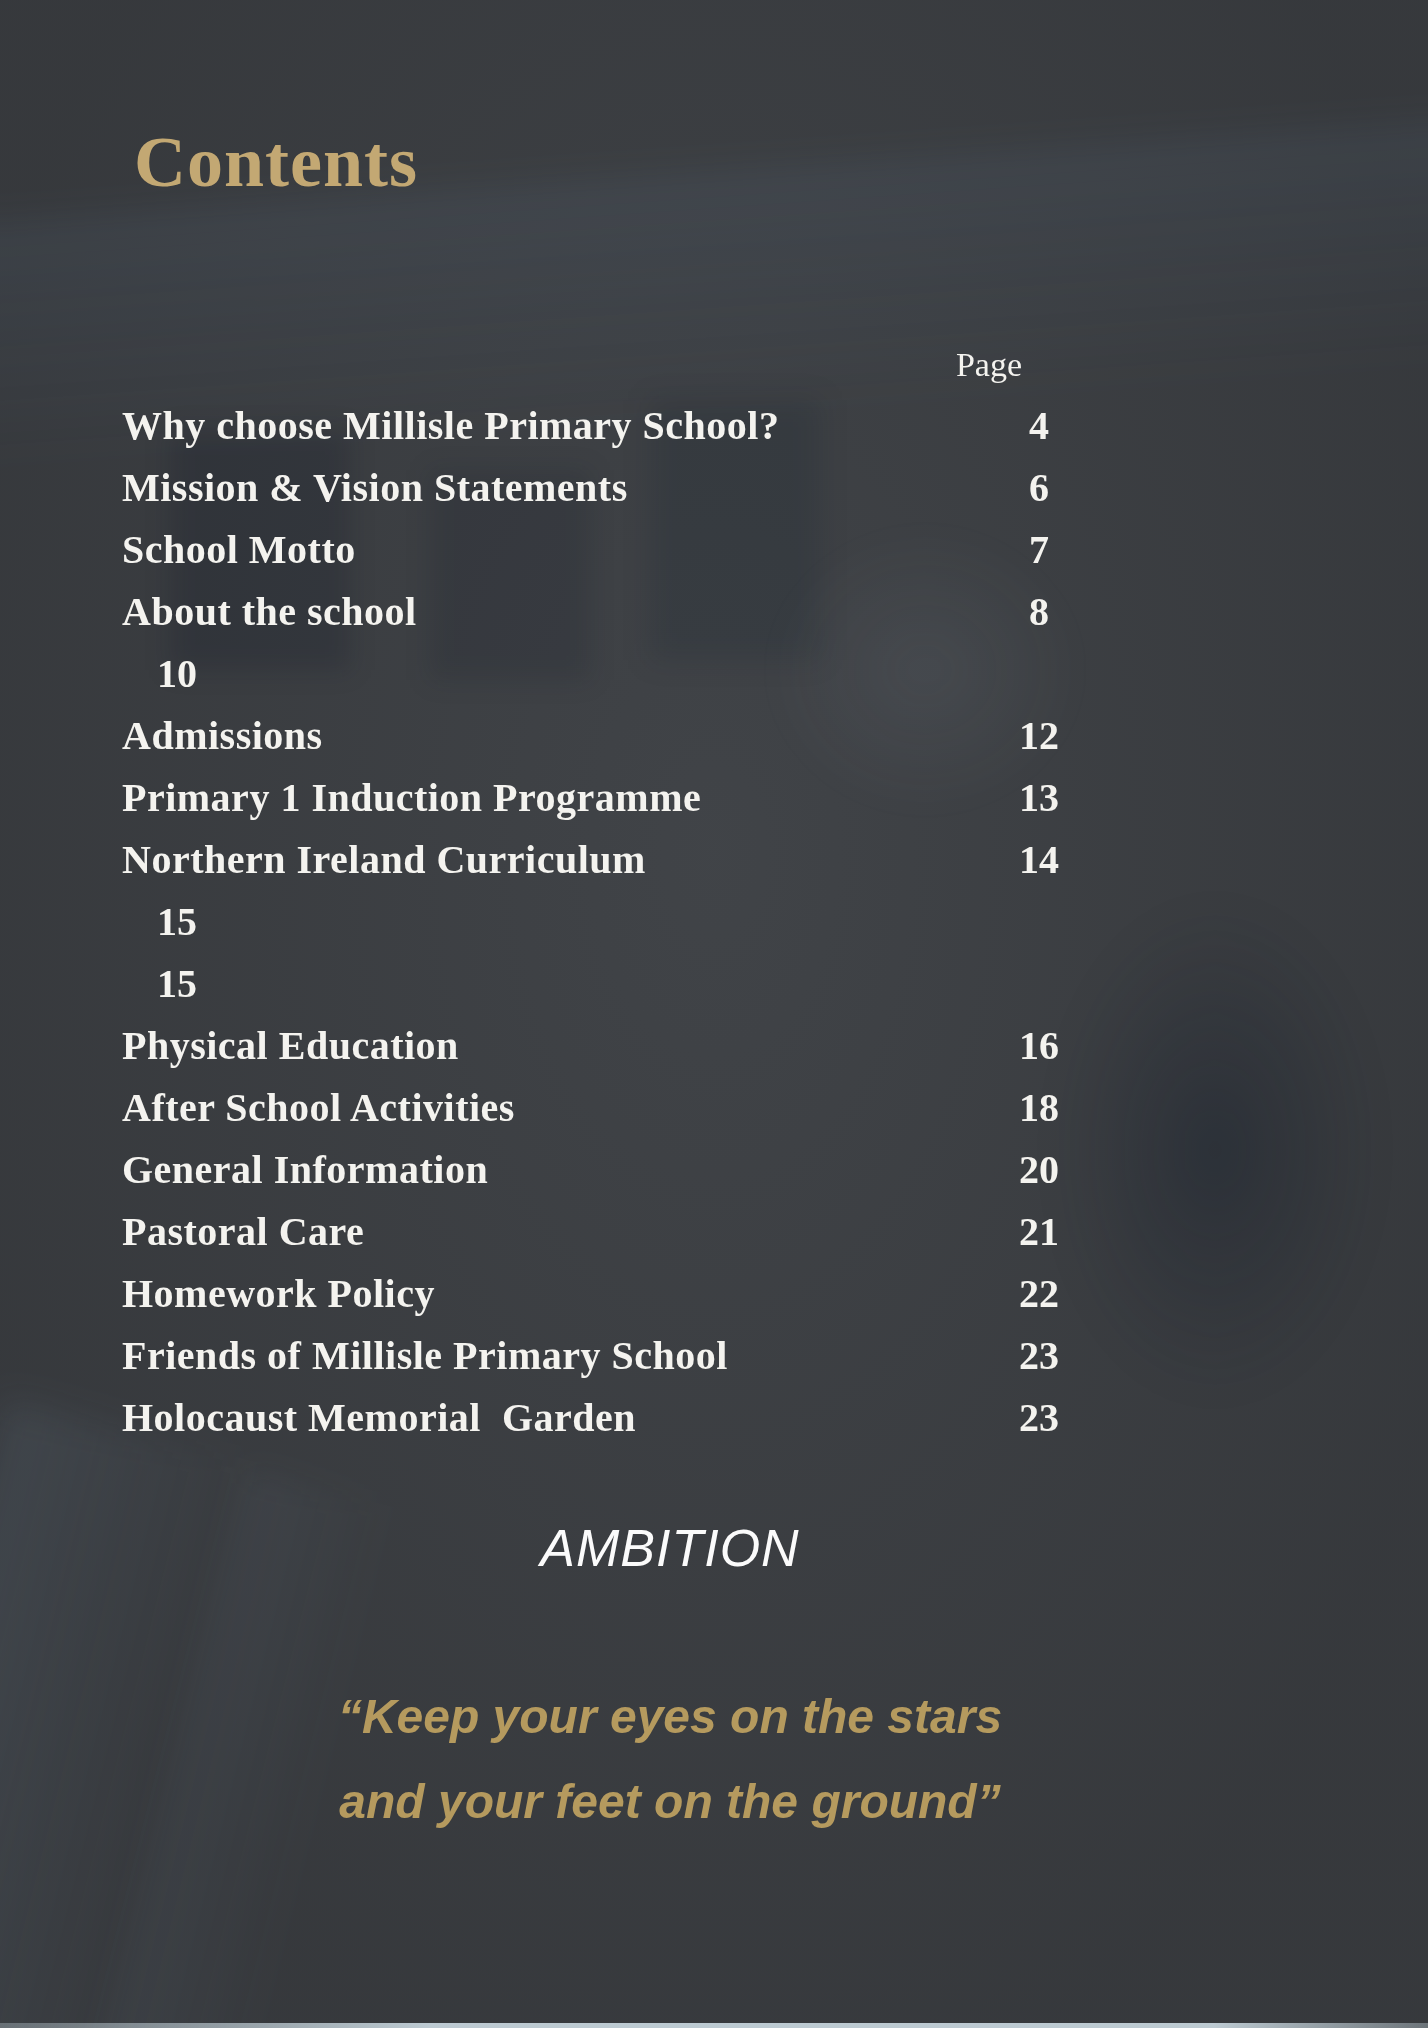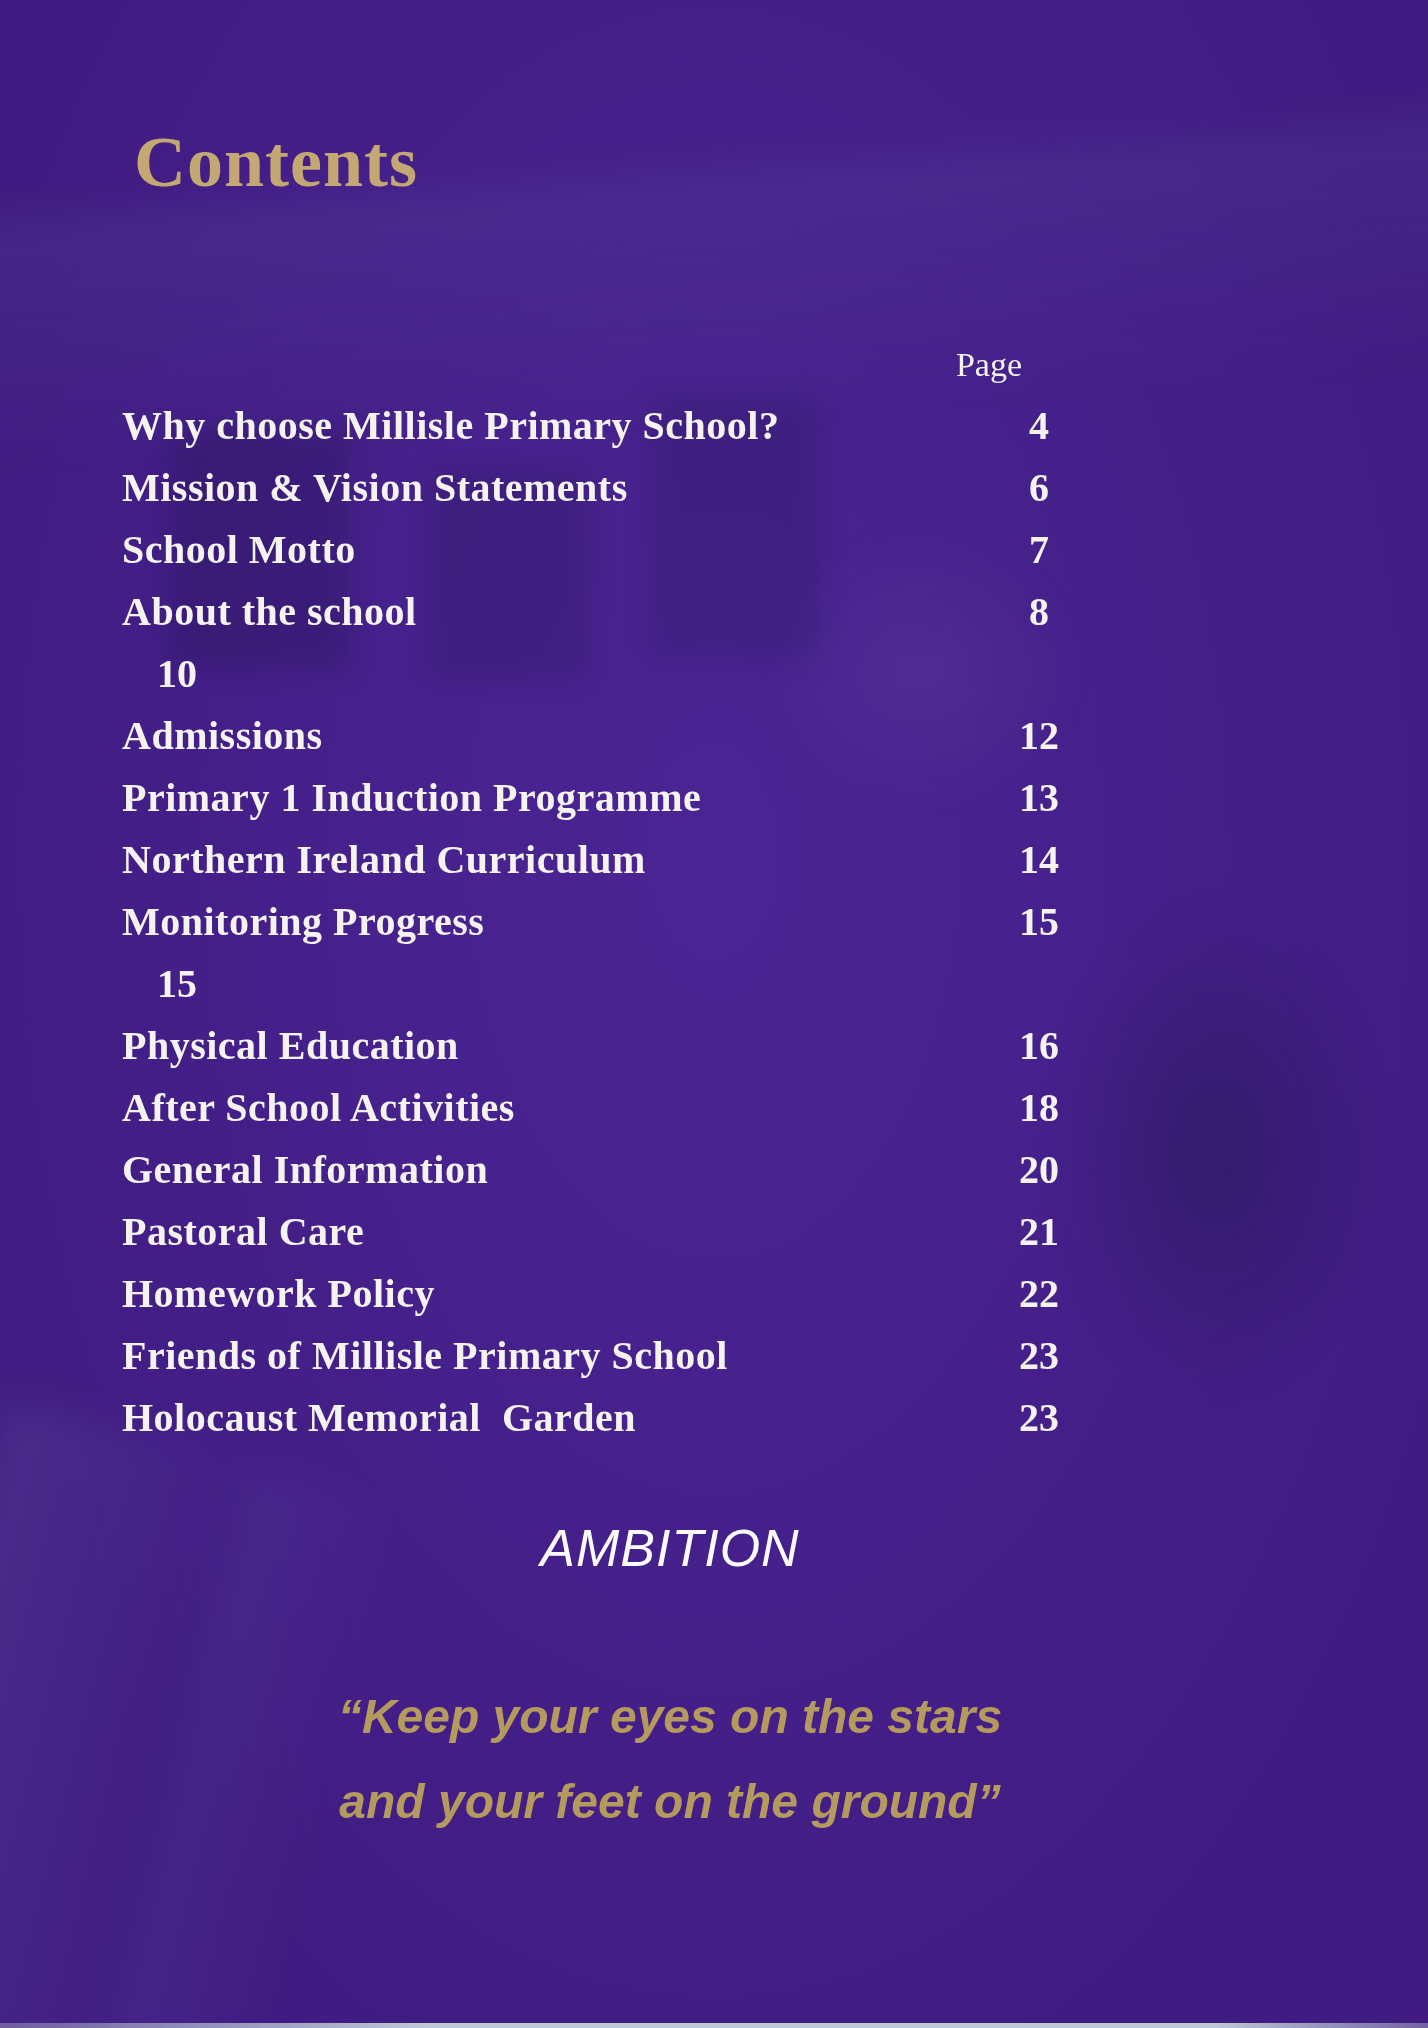--- a/index.html
+++ b/index.html
@@ -5,21 +5,21 @@
   html, body {
     margin: 0;
     padding: 0;
     background: #0e2036;
   }
   .page {
     position: relative;
     width: 1428px;
     height: 2028px;
     overflow: hidden;
-    background: #4c1d95;
+    background: #404040;
     font-family: "Liberation Serif", serif;
   }
 
   
   .bg-layer { position: absolute; pointer-events: none; }
   .bg-vignette {
     inset: 0;
     background: radial-gradient(ellipse at 50% 42%, rgba(70,100,140,0.10) 0%, rgba(10,24,44,0.18) 78%);
   }
   .bg-roofline {
@@ -197,21 +197,20 @@
       <span class="toc-label">Primary 1 Induction Programme</span>
       <span class="toc-page">13</span>
     </div>
 
     <div class="toc-row">
       <span class="toc-label">Northern Ireland Curriculum</span>
       <span class="toc-page">14</span>
     </div>
 
     <div class="toc-row">
-      <span class="toc-label">Monitoring Progress</span>
       <span class="toc-page">15</span>
     </div>
 
     <div class="toc-row">
       <span class="toc-page">15</span>
     </div>
 
     <div class="toc-row">
       <span class="toc-label">Physical Education</span>
       <span class="toc-page">16</span>

